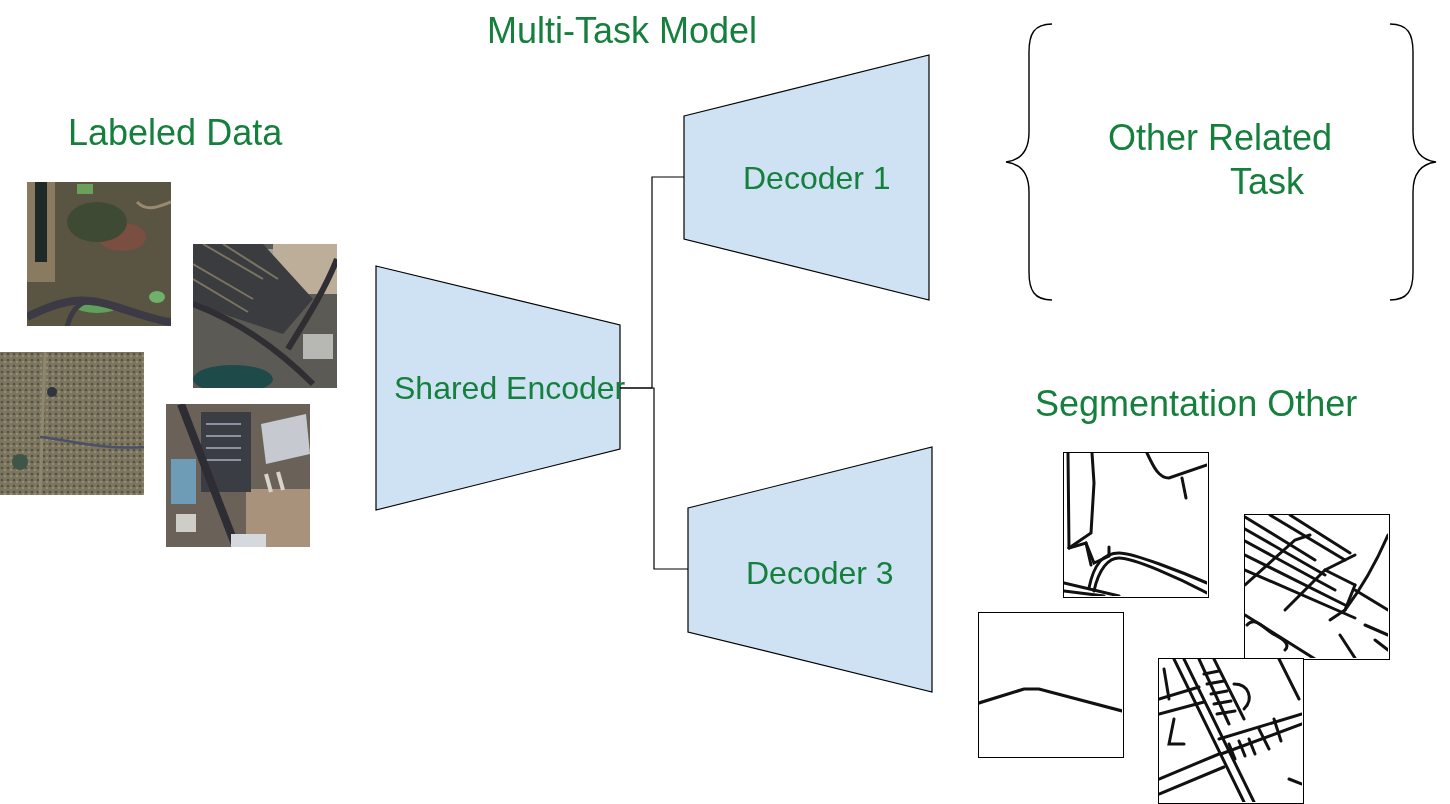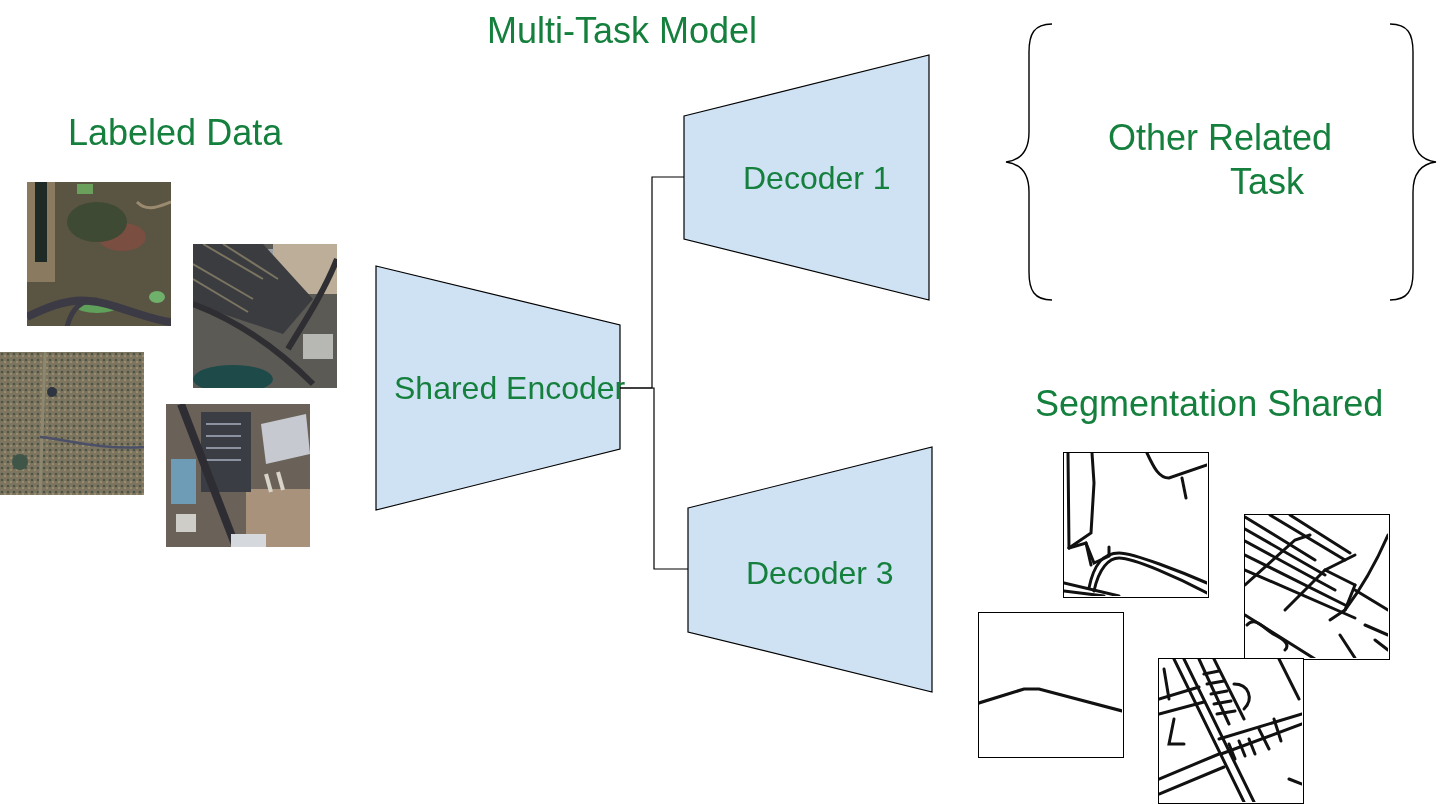--- a/index.html
+++ b/index.html
@@ -26,21 +26,21 @@
 
   <polyline points="620,388 652,388 652,177 684,177" fill="none" stroke="#000" stroke-width="1.2"></polyline>
   <polyline points="620,388 654,388 654,569 688,569" fill="none" stroke="#000" stroke-width="1.2"></polyline>
 
   <path d="M1052,24 C1034,24 1029,34 1029,52 L1029,132 C1029,150 1022,160 1006,162 C1022,164 1029,174 1029,192 L1029,272 C1029,290 1034,300 1052,300" fill="none" stroke="#000" stroke-width="1.4"></path>
   <path d="M1390,24 C1408,24 1413,34 1413,52 L1413,132 C1413,150 1420,160 1436,162 C1420,164 1413,174 1413,192 L1413,272 C1413,290 1408,300 1390,300" fill="none" stroke="#000" stroke-width="1.4"></path>
 </svg>
 
 <div class="label title-lg" style="left:487px; top:10px;">Multi-Task Model</div>
 <div class="label title-lg" style="left:68px; top:112px;">Labeled Data</div>
-<div class="label title-lg" style="left:1035px; top:383px;">Segmentation Shared</div>
+<div class="label title-lg" style="left:1035px; top:383px;">Segmentation Other</div>
 <div class="label title-lg" style="left:1108px; top:117px;">Other Related</div>
 <div class="label title-lg" style="left:1186px; top:161px;margin-left:44px;">Task</div>
 
 <div class="label title-md" style="left:394px; top:370px;">Shared Encoder</div>
 <div class="label title-md" style="left:743px; top:160px;">Decoder 1</div>
 <div class="label title-md" style="left:746px; top:555px;">Decoder 3</div>
 
 <div class="tile" style="left:27px; top:182px; width:144px; height:144px;">
   <svg width="144" height="144">
     <rect width="144" height="144" fill="#5a5542"></rect>

